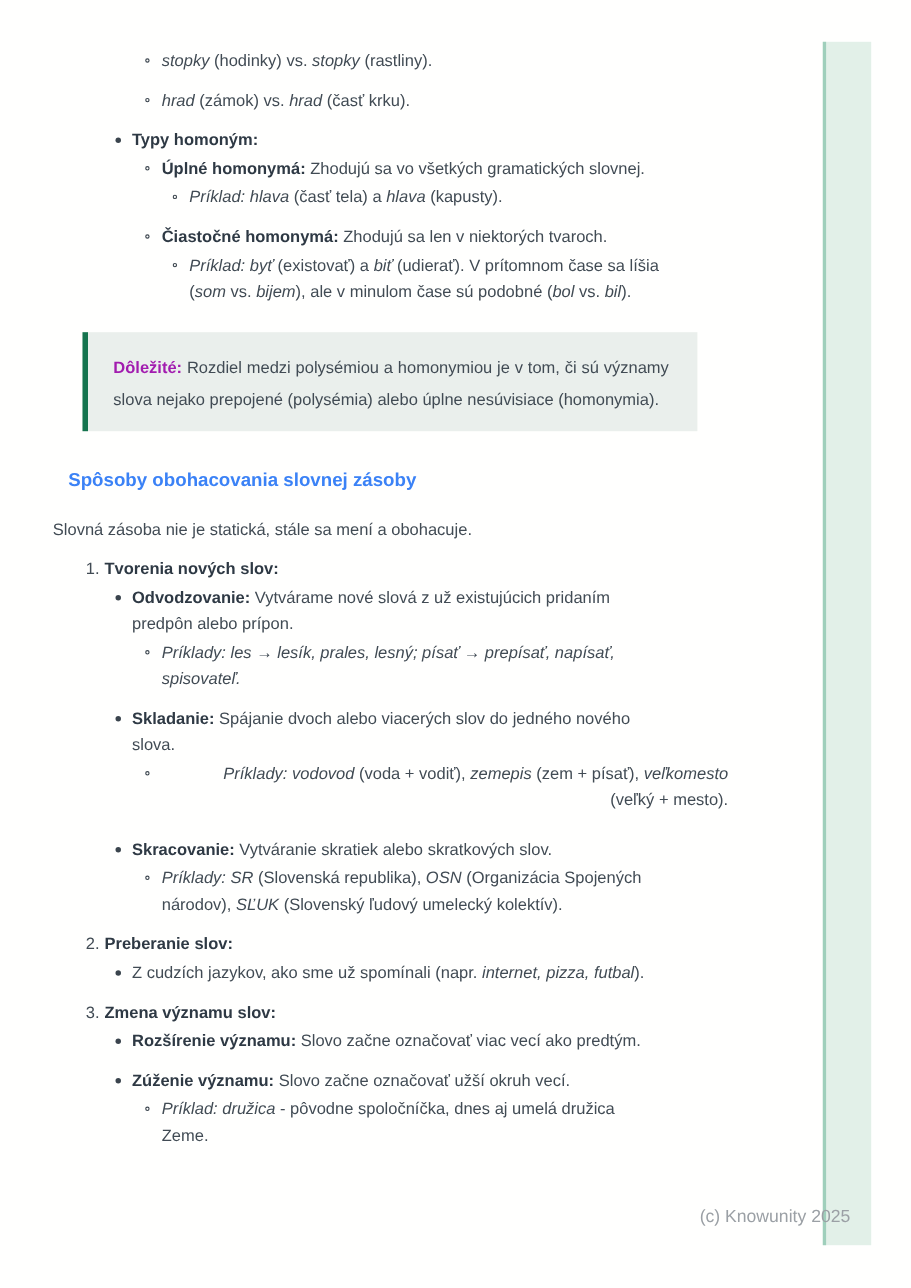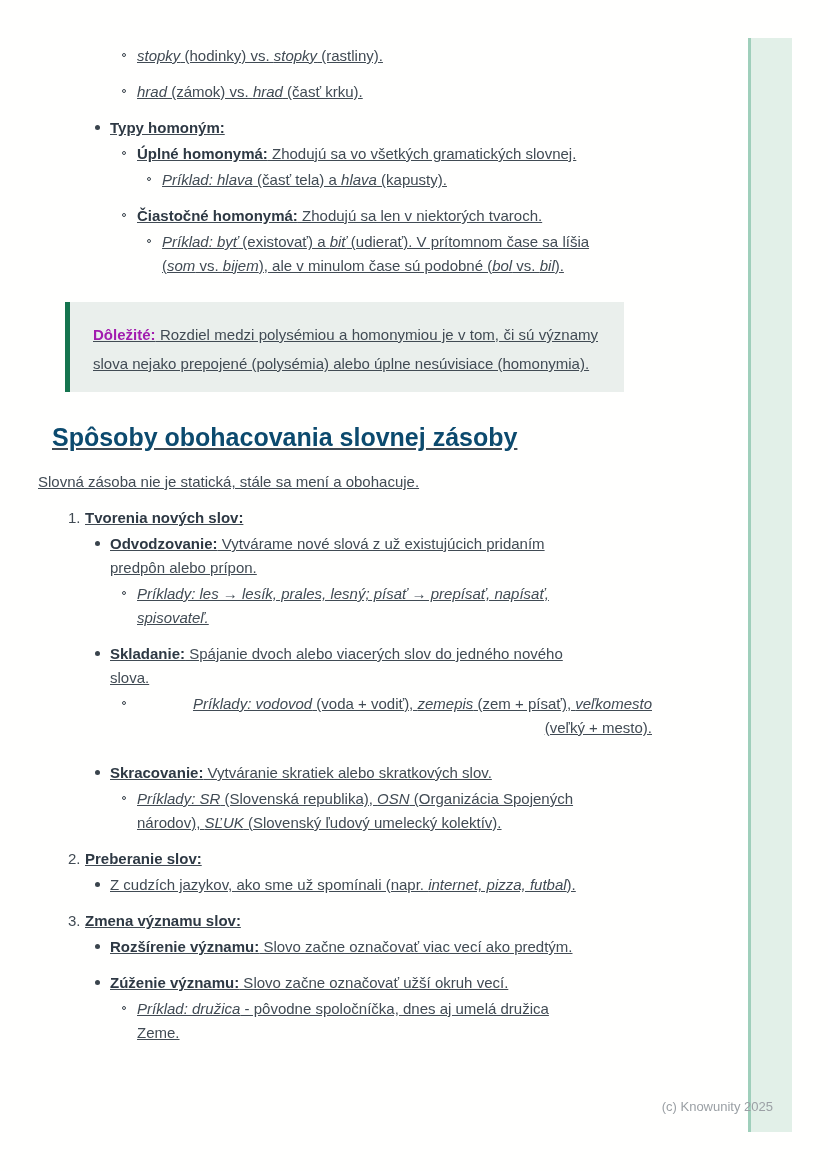--- a/index.html
+++ b/index.html
@@ -17,25 +17,24 @@
     position: absolute;
     left: 748px; top: 38px;
     width: 44px; height: 1094px;
     background: #e2f0e8;
     border-left: 3px solid #9fcfbb;
   }
 
   
   .doc {
     position: absolute;
-    left: 38px; top: 44px;
+    left: 48px; top: 44px;
     width: 614px;
     font-size: 15px;
     line-height: 24px;
-    text-decoration: underline;
   }
 
   .li { position: relative; }
   .litext { display: block; white-space: pre-wrap; }
   .ind0 { padding-left: 47px; }
   .ind1 { padding-left: 72px; }
   .ind2 { padding-left: 99px; }
   .ind3 { padding-left: 124px; }
   .ind0 .marker { position: absolute; left: 30px; top: 0; }
   .ind1 .marker { left: 57px; }
@@ -62,32 +61,32 @@
     background: #eaefec;
     border-left: 5px solid #15744e;
     padding: 18px 26px 14px 23px;
     line-height: 29px;
     text-align: justify;
   }
   .callout .callout-title { font-weight: 700; color: #a21caf; }
 
   .h2 {
     margin: 28px 0 0 14px;
-    font-size: 25px;
+    font-size: 17px;
     line-height: 34px;
     font-weight: 700;
-    color: #0c4a6e;
+    color: #3b82f6;
   }
 
   .para { margin-top: 16px; }
 
   .footer {
     position: absolute;
     top: 1100px; right: 55px;
-    font-size: 13px;
+    font-size: 16px;
     line-height: 14px;
     color: #9ba0a5;
     z-index: 2;
   }
 </style>
 </head>
 <body>
 
 <div class="accent-bar"></div>
 

